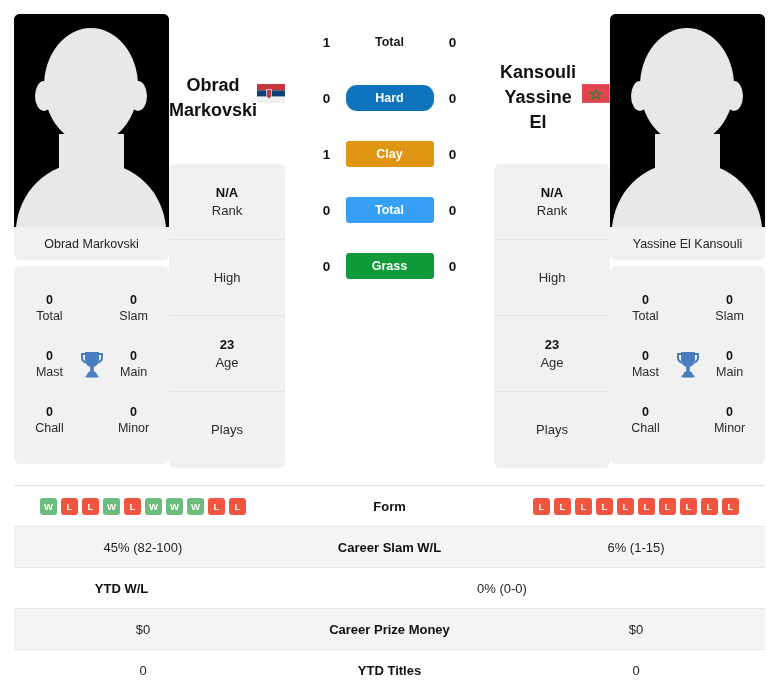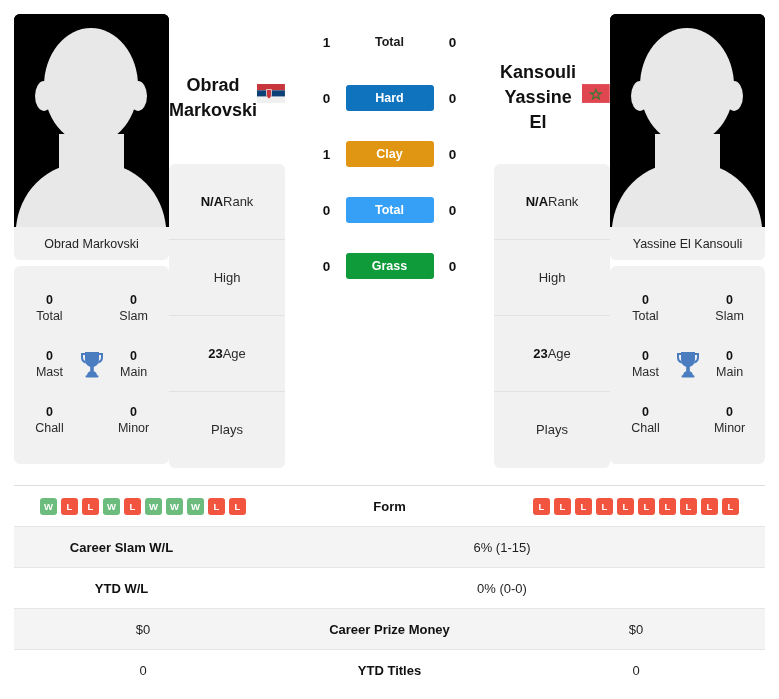--- a/index.html
+++ b/index.html
@@ -55,21 +55,21 @@
   
   .info-col { width: 116px; flex: 0 0 116px; }
   .info-card {
     background: #f1f1f1;
     border-radius: 6px;
     width: 116px;
     overflow: hidden;
   }
   .info-row {
     height: 76px;
-    display: flex; 
+    display: flex; flex-direction: column;
     align-items: center; justify-content: center;
     border-bottom: 1px solid #e2e2e2;
   }
   .info-row:last-child { border-bottom: none; }
   .info-val { font-size: 13px; font-weight: bold; color: #111; line-height: 18px; }
   .info-lab { font-size: 13px; color: #2b2b2b; line-height: 18px; }
 
   
   .head-block { height: 150px; display: flex; align-items: center; }
   .head-name {
@@ -236,21 +236,21 @@
     </div>
 
     <div class="surface-col">
       <div class="surface-row">
         <div class="score">1</div>
         <div class="surf-total">Total</div>
         <div class="score">0</div>
       </div>
       <div class="surface-row">
         <div class="score">0</div>
-        <div class="surf-badge" style="background: rgb(15, 116, 189);">Hard</div>
+        <div class="surf-badge" style="background: rgb(15, 116, 189); border-radius: 11px;">Hard</div>
         <div class="score">0</div>
       </div>
       <div class="surface-row">
         <div class="score">1</div>
         <div class="surf-badge" style="background: rgb(224, 150, 18);">Clay</div>
         <div class="score">0</div>
       </div>
       <div class="surface-row">
         <div class="score">0</div>
         <div class="surf-badge" style="background: rgb(53, 160, 245);">Total</div>
@@ -383,20 +383,21 @@
             <div class="fbadge fb-l">L</div>
             <div class="fbadge fb-l">L</div>
             <div class="fbadge fb-l">L</div>
             <div class="fbadge fb-l">L</div>
             <div class="fbadge fb-l">L</div>
           </div>
       </div>
     </div>
 
     <div class="trow alt">
+      <div class="tcell-l">45% (82-100)</div>
       <div class="tcell-c">Career Slam W/L</div>
       <div class="tcell-r">6% (1-15)</div>
     </div>
 
     <div class="trow">
       <div class="tcell-c">YTD W/L</div>
       <div class="tcell-r">0% (0-0)</div>
     </div>
 
     <div class="trow alt">

